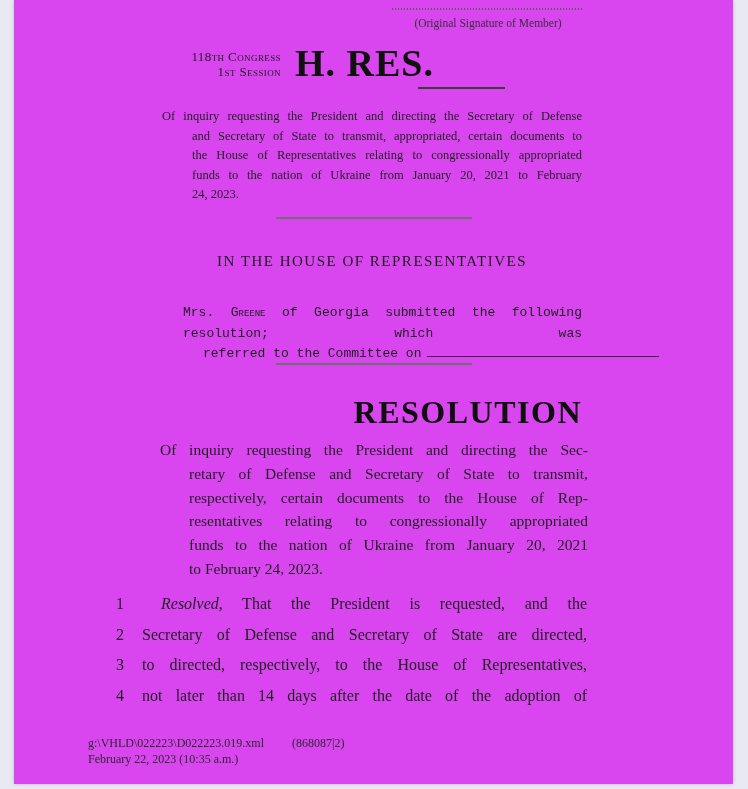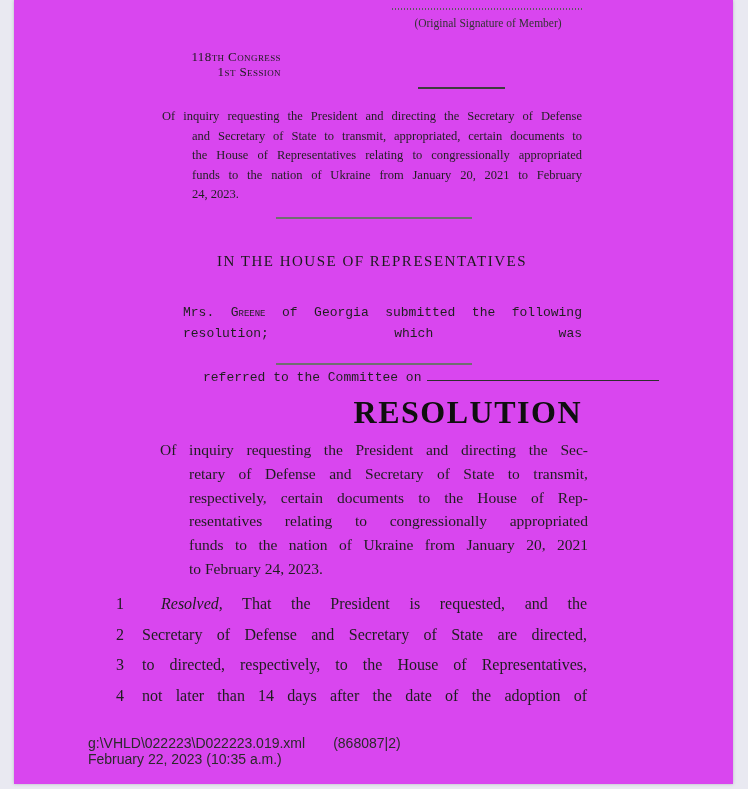--- a/index.html
+++ b/index.html
@@ -61,21 +61,21 @@
   .house-heading{
     left:148px;top:253px;width:420px;text-align:center;
     font-size:15px;letter-spacing:1.5px;color:#1b1b1b;
   }
 
   .submission{
     left:169px;top:303px;width:399px;
     font-size:13px;line-height:20.5px;color:#1f1f1f;font-family:Liberation Mono, monospace;
   }
   .submission .l1{text-align:justify;text-align-last:justify;}
-  .submission .l2{padding-left:20px;white-space:nowrap;margin-top:24px;}
+  .submission .l2{padding-left:20px;white-space:nowrap;}
   .sc{font-variant:small-caps;}
   .fill-line{
     display:inline-block;width:232px;height:11px;
     border-bottom:1.5px solid #2e2e2e;margin-left:6px;vertical-align:baseline;
   }
 
   .resolution-heading{
     left:148px;top:394px;width:420px;text-align:right;
     font-size:32px;font-weight:bold;letter-spacing:1.5px;color:#0f0f0f;
   }
@@ -98,37 +98,38 @@
   .body-row .lnum{
     position:absolute;left:-26px;top:0;width:18px;
     text-align:left;text-align-last:left;
   }
   .body-row.first-row .txt-wrap{display:block;padding-left:19px;}
   .it{font-style:italic;}
 
   
   .footer{
     left:74px;top:736px;
-    font-family:Liberation Sans, sans-serif;
-    font-size:14px;line-height:15.5px;color:#2a2a2a;
+    font-family:Liberation Serif, serif;
+    font-size:12px;line-height:15.5px;color:#2a2a2a;
   }
   .footer .doc-id{margin-left:28px;}
 </style>
 </head>
 <body>
 
 <div class="page">
 
   <div class="abs sig-dotted"></div>
   <div class="abs sig-caption">(Original Signature of Member)</div>
 
   <div class="abs congress-block">
     <div>118th Congress</div>
     <div>1st Session</div>
   </div>
+  <div class="abs hres-title">H. RES.</div>
   <div class="abs hres-blank"></div>
 
   <div class="abs preamble1">
     <div class="ln">Of inquiry requesting the President and directing the Secretary of Defense</div>
     <div class="ln indent">and Secretary of State to transmit, appropriated, certain documents to</div>
     <div class="ln indent">the House of Representatives relating to congressionally appropriated</div>
     <div class="ln indent">funds to the nation of Ukraine from January 20, 2021 to February</div>
     <div class="ln indent last">24, 2023.</div>
   </div>
 

